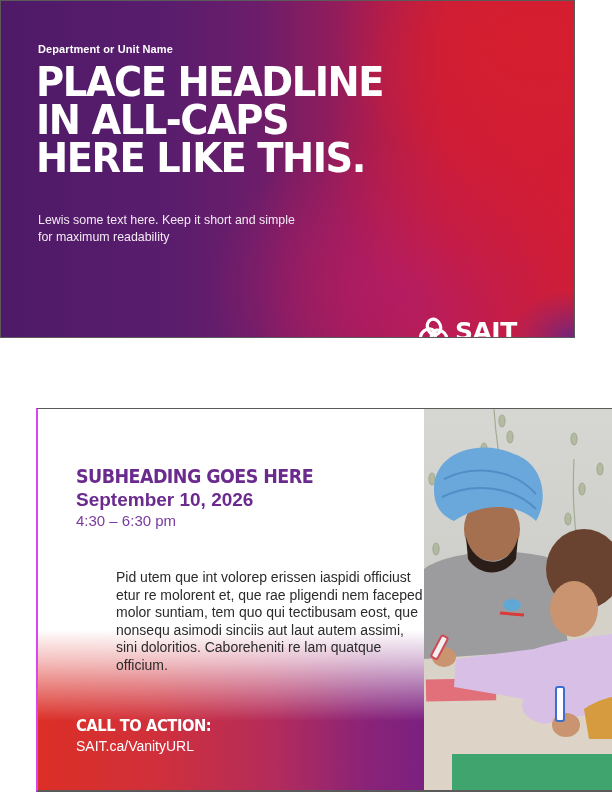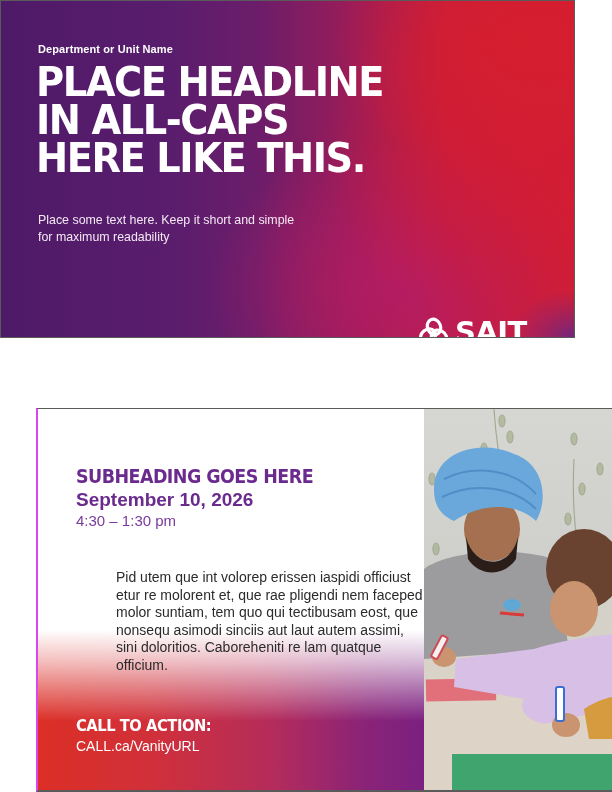--- a/index.html
+++ b/index.html
@@ -39,21 +39,21 @@
       color: #f3e9f3; font-family: "Liberation Sans", sans-serif;
       font-size: 12.4px; line-height: 17px;
     }
     .logo {
       position: absolute; left: 416px; top: 314px; height: 34px;
       display: flex; align-items: center; gap: 4px;
     }
     .logo svg { display: block; }
     .logo-text {
       color: #ffffff; font-family: "DejaVu Sans", sans-serif;
-      font-size: 29px; font-weight: bold; letter-spacing: -0.5px; line-height: 34px;
+      font-size: 25px; font-weight: bold; letter-spacing: -0.5px; line-height: 34px;
     }
 
     
     .back {
       position: absolute; left: 36px; top: 408px; width: 576px; height: 384px;
       box-sizing: border-box;
       border-left: 2px solid #d946ef; border-top: 1px solid #5a5a5a; border-bottom: 2px solid #5a5a5a;
       background: #ffffff; overflow: hidden;
     }
     .back-left {
@@ -107,41 +107,41 @@
 </head>
 <body>
 
 <section class="front">
   <div class="dept">Department or Unit Name</div>
   <div class="headline">
     <div>PLACE HEADLINE</div>
     <div>IN ALL-CAPS</div>
     <div>HERE LIKE THIS.</div>
   </div>
-  <div class="lead">Place some text here. Keep it short and simple for maximum readability</div>
+  <div class="lead">Lewis some text here. Keep it short and simple for maximum readability</div>
   <div class="logo">
     <span>
       <svg width="34" height="34" viewBox="0 0 34 34" fill="none" stroke="#ffffff" stroke-width="3.2" stroke-linecap="round">
         <ellipse cx="17" cy="12" rx="6.5" ry="8" transform="rotate(-20 17 12)"></ellipse>
         <ellipse cx="11" cy="21" rx="6.5" ry="8" transform="rotate(50 11 21)"></ellipse>
         <ellipse cx="22" cy="22" rx="6.5" ry="8" transform="rotate(-60 22 22)"></ellipse>
       </svg>
     </span>
     <span class="logo-text">SAIT</span>
   </div>
 </section>
 
 <section class="back">
   <div class="back-left">
     <div class="subheading">SUBHEADING GOES HERE</div>
     <div class="date">September 10, 2026</div>
-    <div class="time">4:30 – 1:30 pm</div>
+    <div class="time">4:30 – 6:30 pm</div>
     <div class="body-text">Pid utem que int volorep erissen iaspidi officiust etur re molorent et, que rae pligendi nem faceped molor suntiam, tem quo qui tectibusam eost, que nonsequ asimodi sinciis aut laut autem assimi, sini doloritios. Caboreheniti re lam quatque officium.</div>
     <div class="cta">CALL TO ACTION:</div>
-    <div class="url">CALL.ca/VanityURL</div>
+    <div class="url">SAIT.ca/VanityURL</div>
   </div>
 
   <div class="photo">
     <svg width="188" height="384" viewBox="0 0 188 384">
 
       <g stroke="#8e9a7a" stroke-width="1.2" fill="#a7b08e" opacity="0.7">
         <path d="M70 0 C72 30 75 50 80 70" fill="none"></path>
         <ellipse cx="78" cy="12" rx="3" ry="6"></ellipse>
           <ellipse cx="86" cy="28" rx="3" ry="6"></ellipse>
         <ellipse cx="60" cy="40" rx="3" ry="6"></ellipse>

